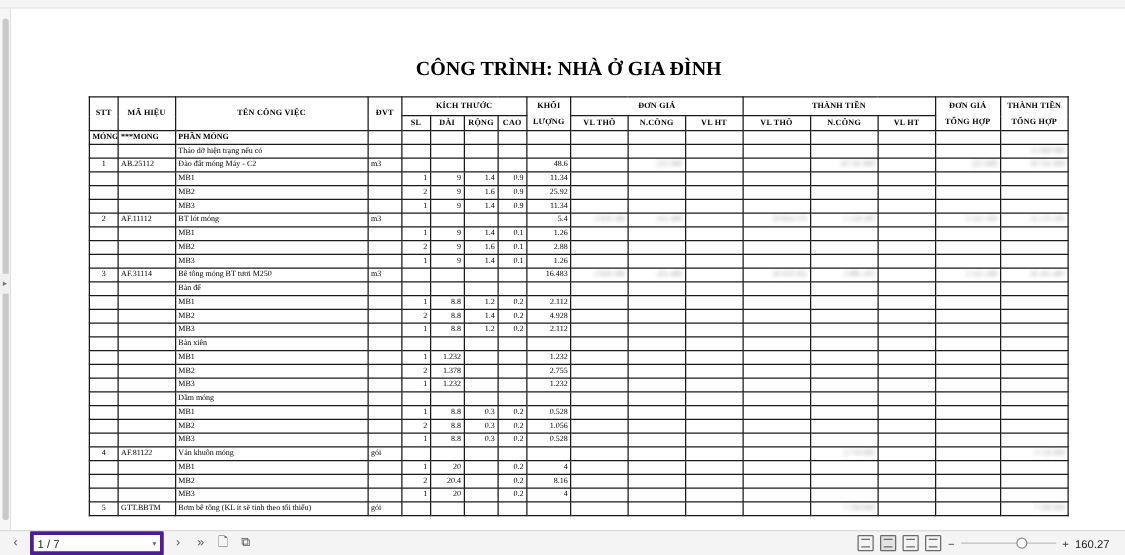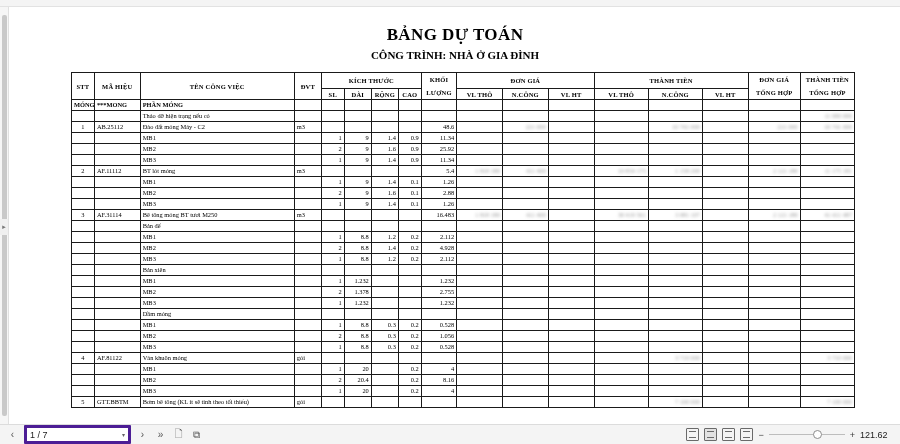--- a/index.html
+++ b/index.html
@@ -34,21 +34,21 @@
   }
 
   
   .titles{text-align:center;padding-top:18px;}
   .doc-title{
     font-family:"Liberation Serif", serif;
     font-weight:bold;font-size:17px;letter-spacing:.4px;color:#000;line-height:1.15;
   }
   .doc-sub{
     font-family:"Liberation Serif", serif;
-    font-weight:bold;font-size:11px;color:#000;line-height:1.35;margin-top:3px;
+    font-weight:bold;font-size:16px;color:#000;line-height:1.35;margin-top:20px;
   }
   .doc-sub2{
     font-family:"Liberation Serif", serif;
     font-weight:bold;font-size:11.5px;color:#000;line-height:1.35;
   }
 
   
   .tbl-wrap{margin:10px 0 0 62px;width:784px;}
   table.est{
     border-collapse:collapse;table-layout:fixed;width:784px;
@@ -129,21 +129,20 @@
 
     <div class="side-panel">
       <div class="side-rail"></div>
       <div class="side-expand">▸</div>
     </div>
 
     <div class="page-scroll">
       <div class="page">
 
         <div class="titles">
-          <div class="doc-title">BẢNG DỰ TOÁN</div>
           <div class="doc-sub">CÔNG TRÌNH: NHÀ Ở GIA ĐÌNH</div>
         </div>
 
         <div class="tbl-wrap">
           <table class="est">
             <colgroup>
               <col style="width:22px">
                 <col style="width:44px">
                 <col style="width:148px">
                 <col style="width:26px">
@@ -804,16 +803,16 @@
         </div>
       <div class="tb-btn">
           <span class="icon-sq"></span>
         </div>
       <span>−</span>
       <div class="zoom-slider">
         <div class="zoom-track"></div>
         <div class="zoom-knob"></div>
       </div>
       <span>+</span>
-      <span class="zoom-val">121.62</span>
+      <span class="zoom-val">160.27</span>
     </div>
   </div>
 </div>
 
 </body></html>

